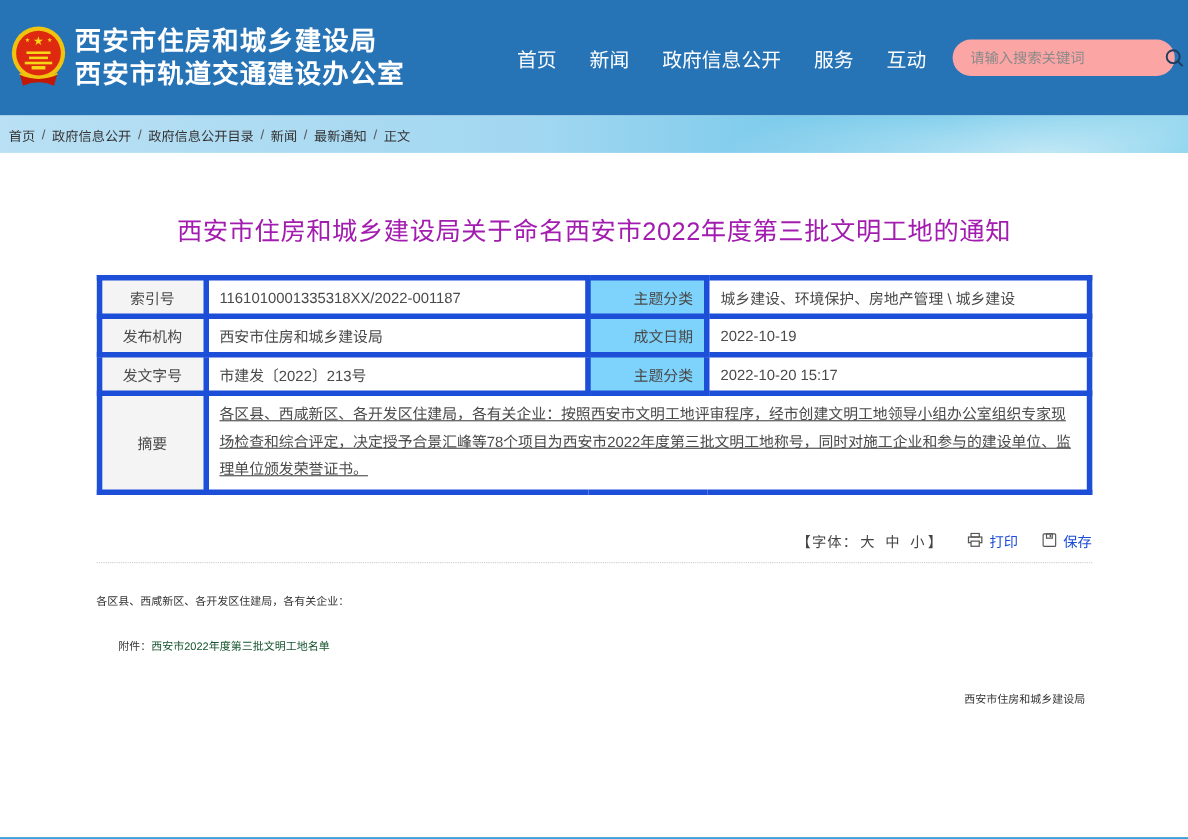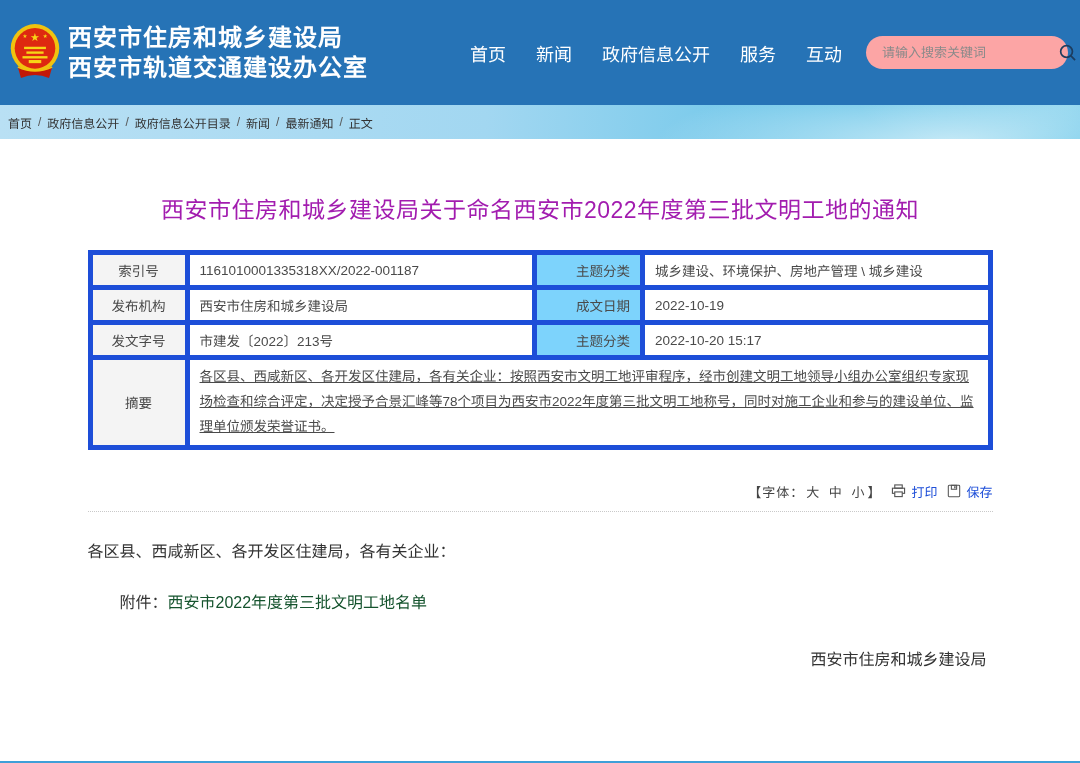--- a/index.html
+++ b/index.html
@@ -36,29 +36,29 @@
   .doc-title { text-align:center; font-size:23px; color:#a21caf; font-weight:500; margin-top:52px;
     letter-spacing:.5px; }
 
   table.meta { width:100%; border-collapse:collapse; margin-top:25px; table-layout:fixed; }
   table.meta td { border:5px solid #1d4ed8; font-size:13.5px; color:#4a4a4a; padding:5px 10px; }
   td.mlabel { background:#f4f4f4; text-align:center; width:97px; color:#555; }
   td.mlabel2 { background:#7dd3fc; text-align:right; width:108px; color:#555; }
   td.mvalue { background:#fff;margin-top:40px; }
   td.msummary { line-height:1.85; padding:7px 12px;text-decoration:underline; }
 
-  .tools { display:flex; justify-content:flex-end; align-items:flex-start; gap:10px;
+  .tools { display:flex; justify-content:flex-end; align-items:flex-start; gap:22px;
     margin-top:32px; font-size:13px; color:#444; }
   .tools .fontset { letter-spacing:1px; }
   .tools .fontset b { font-weight:normal; cursor:pointer; margin:0 2px; }
   .tool-btn { display:flex; align-items:center; gap:5px; cursor:pointer; background:none; border:none;
     font-size:13px; color:#1d4ed8; font-family:inherit; }
   .dotted-sep { border-bottom:1px dotted #c9c9c9; margin-top:10px; }
 
-  .body-text { font-size:16px; color:#333; line-height:1.55; }
+  .body-text { font-size:10px; color:#333; line-height:1.55; }
   .p-salute { margin-top:28px; }
   .p-main { margin-top:26px; text-indent:2em; line-height:1.95; }
   .p-attach { margin-top:26px; text-indent:2em; }
   .attach-link { color:#14532d; font-weight:normal; text-decoration:none; cursor:pointer; }
   .p-sign { margin-top:32px; text-align:right; padding-right:6px; }
 
   .bottom-line { position:fixed; left:0; bottom:0; width:1080px; height:2px; background:#3f9fd8; }
 </style>
 </head>
 <body>

